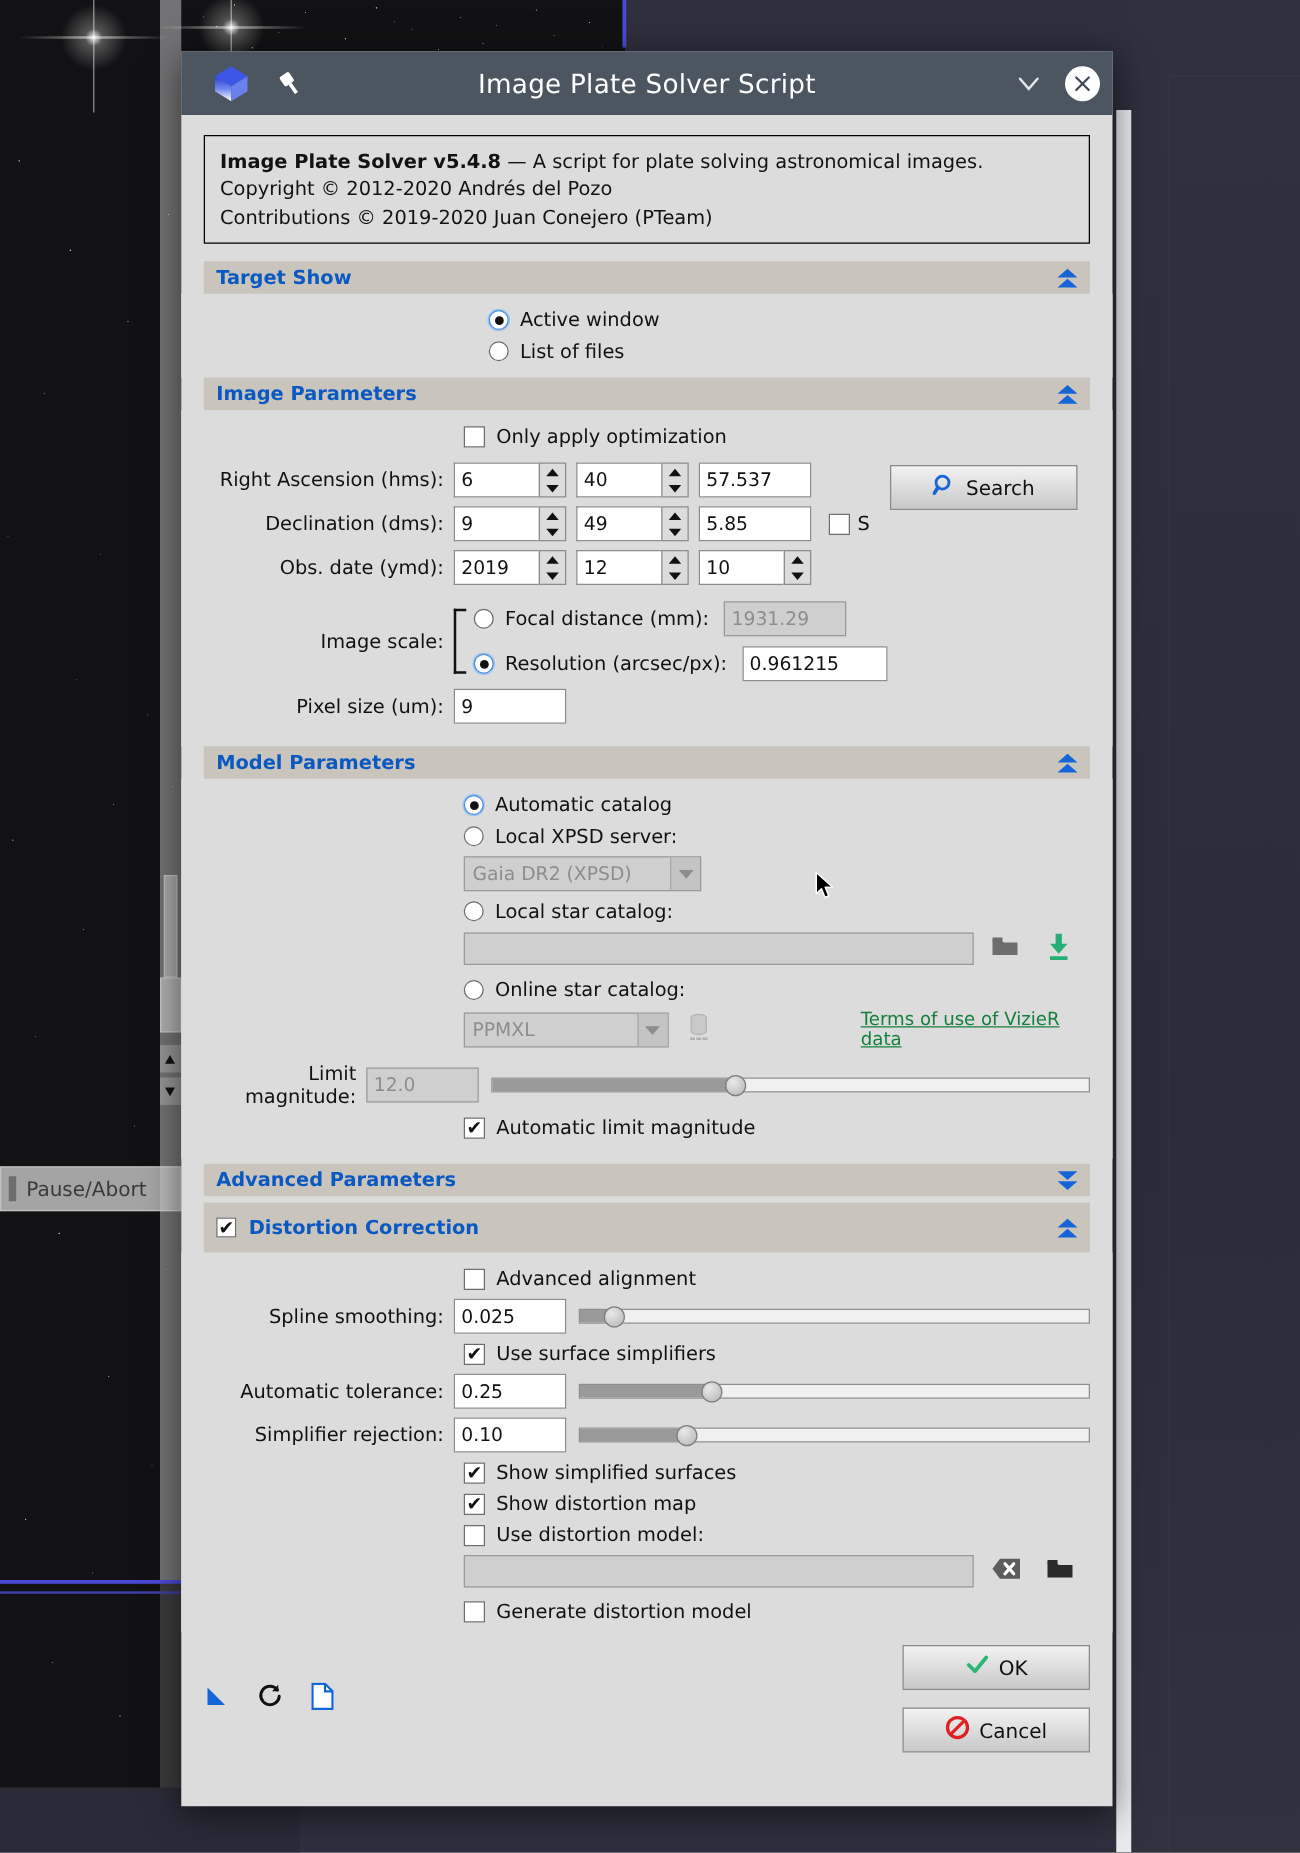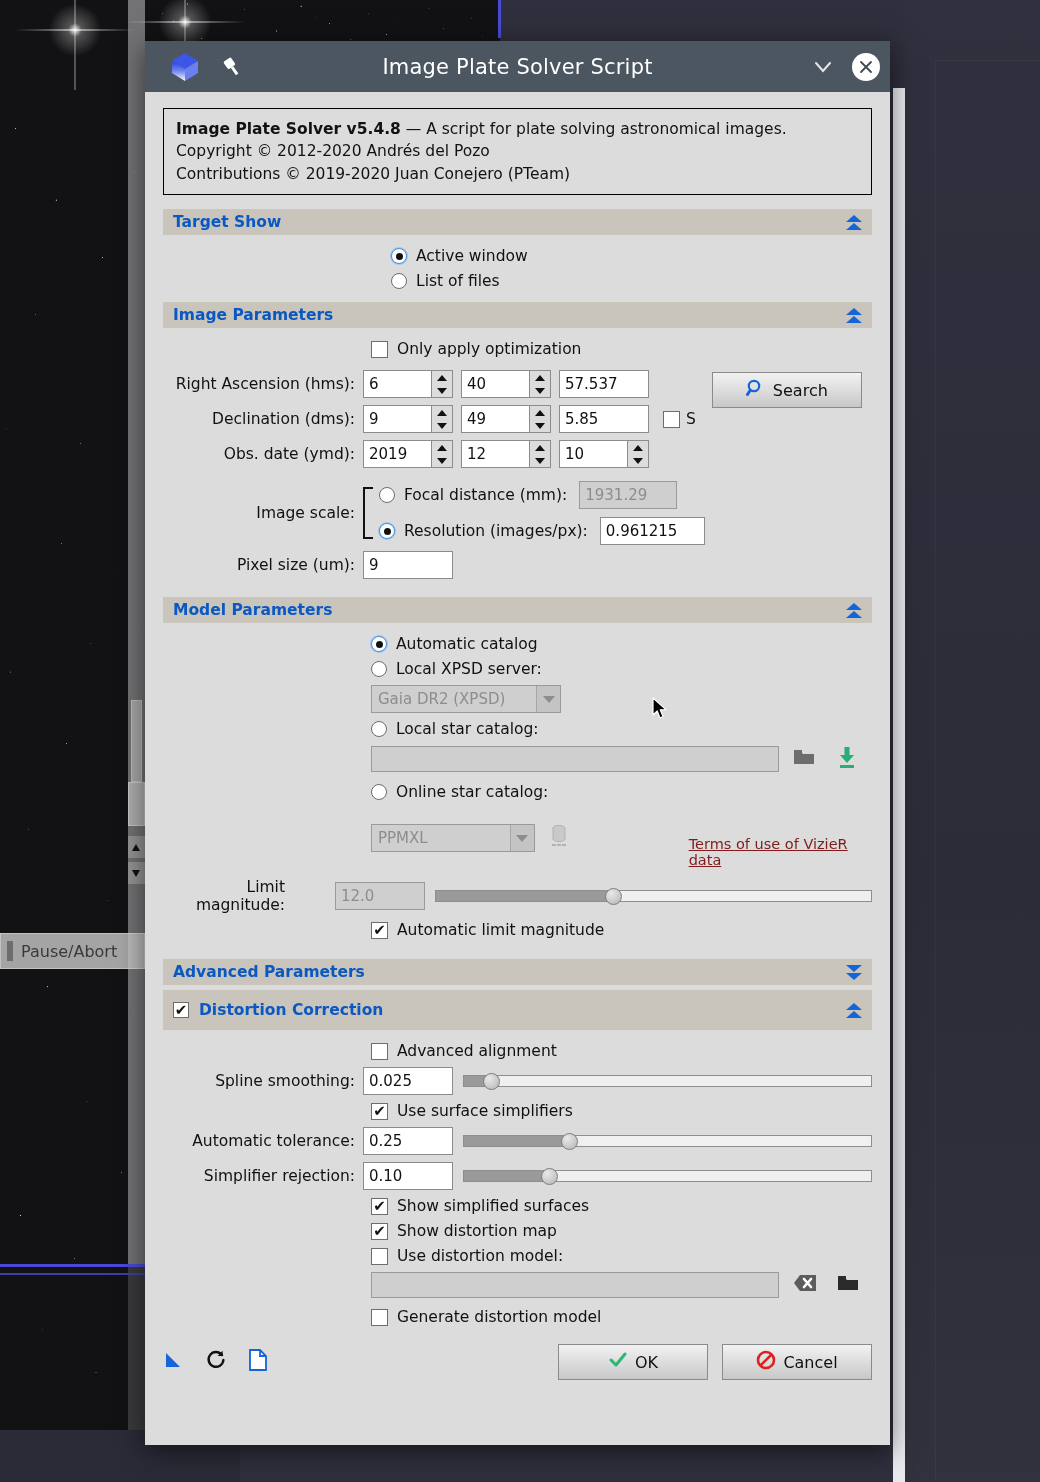--- a/index.html
+++ b/index.html
@@ -192,27 +192,27 @@
      display:flex;align-items:center;justify-content:center; }
 
   
   .slider { flex:1; height:14px; position:relative; display:flex; align-items:center; }
   .sl-track { position:absolute; left:0; right:0; height:12px; background:#f0f0f0; border:1px solid #8e8e8e; }
   .sl-fill { position:absolute; left:1px; height:10px; top:2px; background:#9a9a9a; }
   .sl-knob { position:absolute; width:17px; height:17px; border-radius:50%;
      background:radial-gradient(circle at 35% 30%, #e9e9e9, #b4b4b4);
      border:1px solid #7d7d7d; }
 
-  .link { font-size:14.5px; color:#7f1d1d; text-decoration:underline;margin-top:28px; }
+  .link { font-size:14.5px; color:#15803d; text-decoration:underline; }
 
   .bracket { width:10px; height:52px; border:2px solid #111; border-right:none; margin:0 6px 0 0; }
 
   #footer { display:flex; align-items:center; padding:10px 18px 14px 18px; }
   .foot-icons { display:flex; align-items:center; gap:22px; }
-  .foot-btns { margin-left:auto; display:flex; gap:14px; }
+  .foot-btns { margin-left:auto; display:flex; gap:14px;flex-direction:column; }
 
   
   #cursor { position:absolute; left:652px; top:697px; width:16px; height:24px; z-index:60; }
 </style>
 </head>
 <body>
 
 <div id="desktop">
   <div class="bg-panel-right"></div>
   <div class="bg-lightstrip"></div>
@@ -448,22 +448,22 @@
         <span class="lab lab-w" style="width:200px;">Image scale:</span>
         <span class="bracket"></span>
         <span style="flex:1;">
           <div class="row" style="margin-bottom:8px;">
             <span class="radio"></span>
             <span class="cb-lab">Focal distance (mm):</span>
             <span class="inp dis" style="width:98px;margin-left:12px;">1931.29</span>
           </div>
           <div class="row" style="margin-bottom:0;">
             <span class="radio on"></span>
-            <span class="cb-lab">Resolution (images/px):</span>
-            <span class="inp" style="width:105px;margin-left:12px;">0.961215</span>
+            <span class="cb-lab">Resolution (arcsec/px):</span>
+            <span class="inp" style="width:116px;margin-left:12px;">0.961215</span>
           </div>
         </span>
       </div>
 
       <div class="row" style="margin-bottom:12px;">
         <span class="lab lab-w">Pixel size (um):</span>
         <span class="inp" style="width:90px;">9</span>
       </div>
     </div>
 
@@ -533,21 +533,21 @@
             <rect x="3" y="20" width="4" height="2" fill="#b2b2b2"></rect>
               <rect x="8" y="20" width="4" height="2" fill="#b2b2b2"></rect>
               <rect x="13" y="20" width="4" height="2" fill="#b2b2b2"></rect>
           </svg>
         </span>
         <span class="link" style="margin-left:120px;">Terms of use of VizieR data</span>
       </div>
 
       <div class="row">
         <span class="lab" style="width:130px;padding-right:8px;">Limit magnitude:</span>
-        <span class="inp dis" style="width:90px;margin-left:42px;">12.0</span>
+        <span class="inp dis" style="width:90px;">12.0</span>
         <span class="slider" style="margin-left:10px;">
           <span class="sl-track"></span>
           <span class="sl-fill" style="width:40%;"></span>
           <span class="sl-knob" style="left:39%;"></span>
         </span>
       </div>
 
       <div class="row" style="margin-left:208px;margin-bottom:10px;">
         <span class="cb on"></span>
         <span class="cb-lab">Automatic limit magnitude</span>

